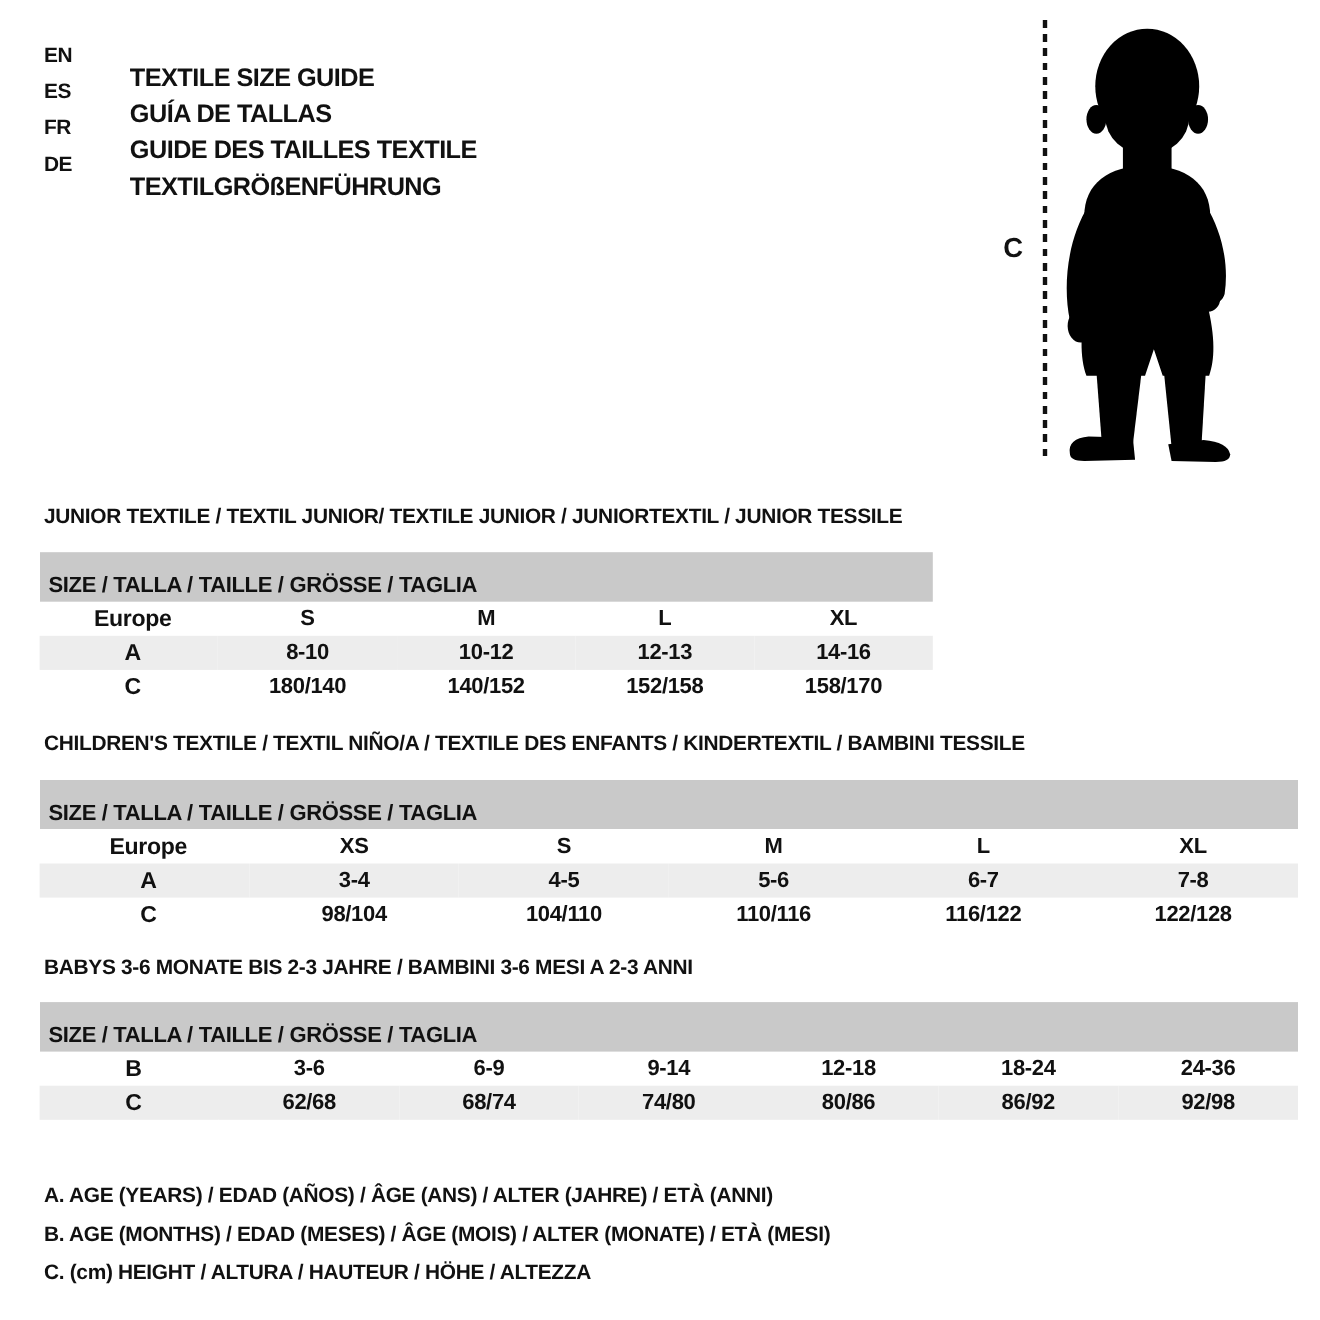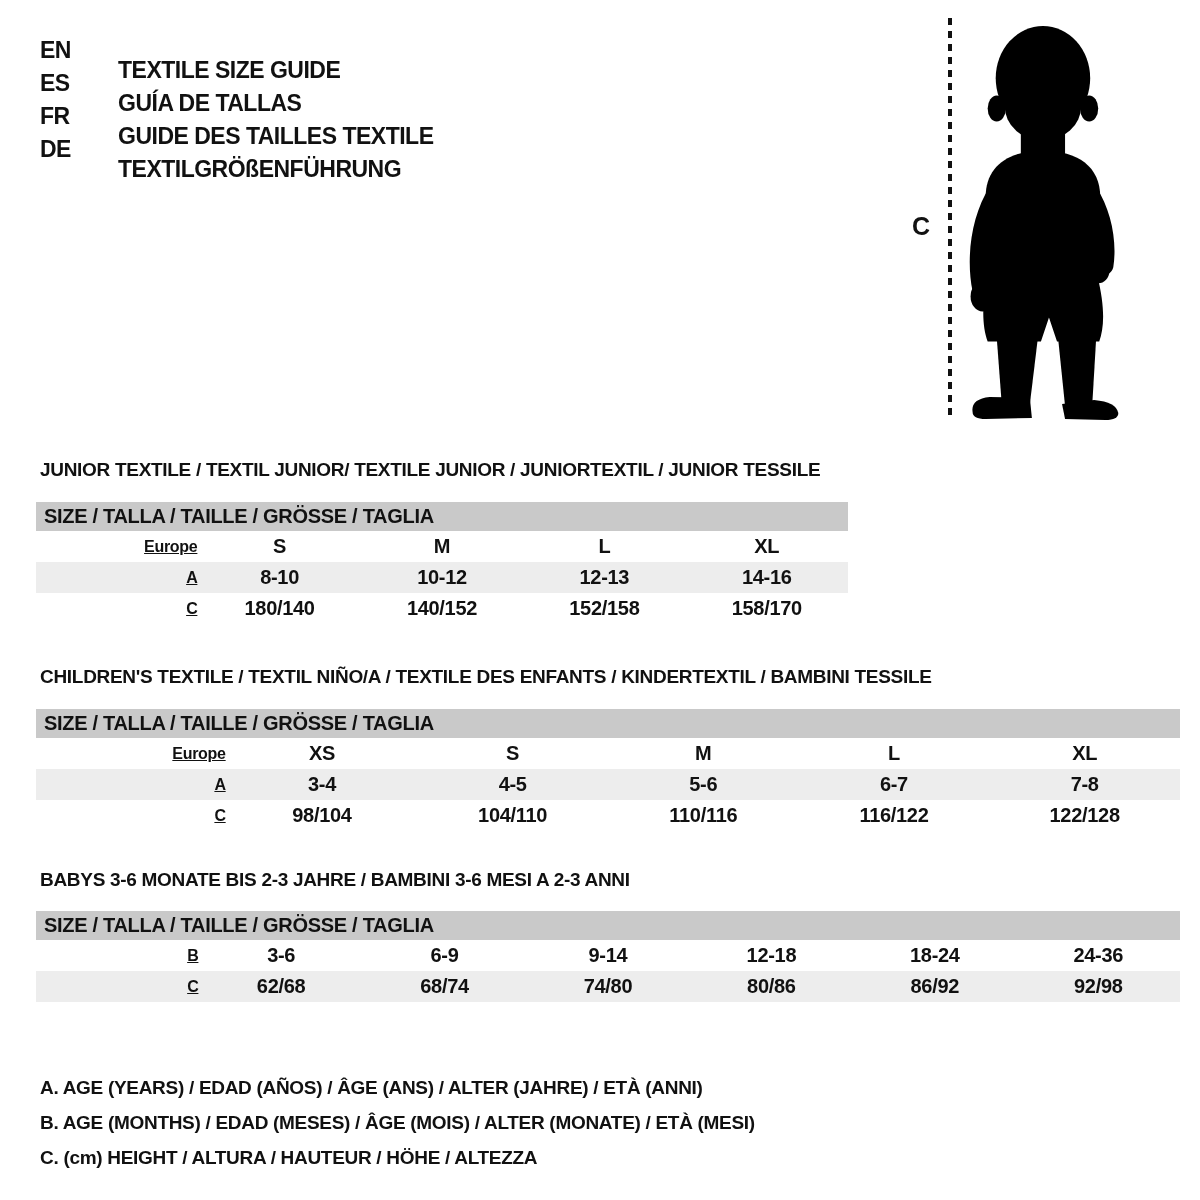--- a/index.html
+++ b/index.html
@@ -4,21 +4,21 @@
 <style>
   html,body { margin:0; padding:0; background:#fff; }
   .page {
     position:relative; width:1200px; height:1200px; background:#ffffff;
     font-family:"Liberation Sans", sans-serif; color:#111; overflow:hidden;
     -webkit-font-smoothing:antialiased;
   }
   
   .langs { position:absolute; left:40px; top:34px; }
   .lang-row { display:flex; height:33px; align-items:center; }
-  .lang-code { width:78px; font-weight:bold; font-size:23px; letter-spacing:-0.5px; }
+  .lang-code { width:78px; font-weight:bold; font-size:19px; letter-spacing:-0.5px; }
   .lang-title { font-weight:bold; font-size:23px; letter-spacing:-0.5px;margin-top:40px; }
 
   
   .dashline {
     position:absolute; left:948px; top:18px; width:4px; height:400px;
     background:repeating-linear-gradient(to bottom, #111 0 7px, transparent 7px 13px);
   }
   .c-label { position:absolute; left:912px; top:212px; font-size:25px; font-weight:bold; }
   .toddler { position:absolute; left:963px; top:18px; width:182px; height:402px; }
 
@@ -28,28 +28,28 @@
   #sec-children { top:641px; width:1144px; }
   #sec-babies   { top:844px; width:1144px; }
   .sec-titles { margin-left:4px;margin-top:19px; }
   .sec-title { font-size:19px; font-weight:bold; letter-spacing:-0.3px; line-height:34px; white-space:nowrap; }
   #sec-junior .sec-titles,
   #sec-children .sec-titles { margin-bottom:15px; }
   #sec-babies .sec-titles { margin-bottom:14px; }
 
   table { width:100%; border-collapse:collapse; table-layout:fixed; }
   thead th {
-    background:#c9c9c9; height:29px; text-align:left; padding:0 0 0 8px;
+    background:#c9c9c9; height:29px; text-align:left; padding:16px 0 0 8px;
     font-size:20px; font-weight:bold; letter-spacing:-0.3px; white-space:nowrap; overflow:hidden;
   }
   tbody tr { height:31px; }
   tbody tr:nth-child(even) { background:#ededed; }
   tbody th.rowlab {
-    width:110px; text-align:right; padding-left:8px;
-    font-size:16px; font-weight:bold; letter-spacing:-0.3px;text-decoration:underline;
+    width:110px; text-align:center; padding-left:8px;
+    font-size:21px; font-weight:bold; letter-spacing:-0.3px;
   }
   tbody td { text-align:center; font-size:20px; font-weight:bold; letter-spacing:-0.3px; }
 
   
   .footnotes { position:absolute; left:40px; top:1070px; }
   .footnote { font-size:19px; font-weight:bold; letter-spacing:-0.3px; line-height:35px; white-space:nowrap; }
 </style>
 </head>
 <body>
 

